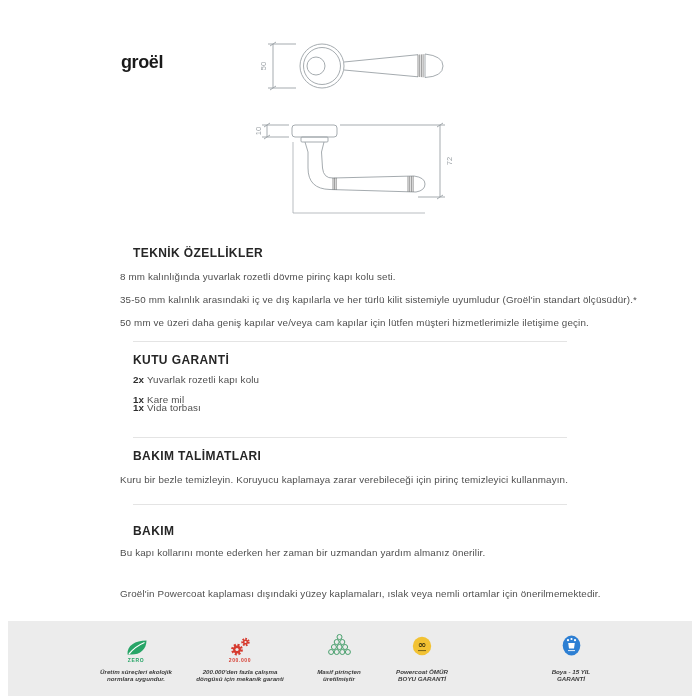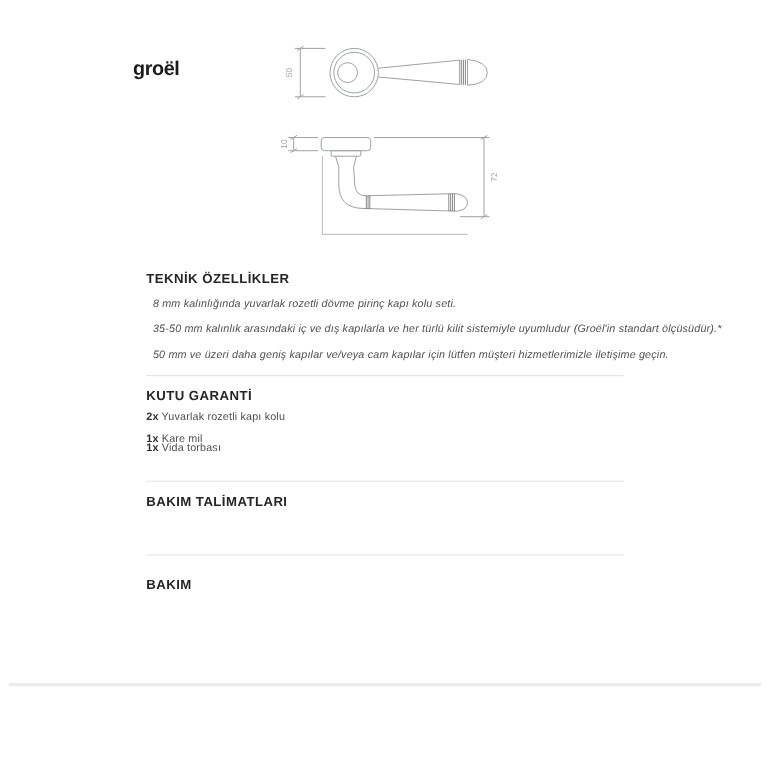--- a/index.html
+++ b/index.html
@@ -1,34 +1,34 @@
 <!DOCTYPE html>
 <html><head>
 <meta charset="utf-8">
 <style>
   html,body{margin:0;padding:0;background:#fff;}
   .page{
-    position:relative;width:700px;height:624px;background:#ffffff;
+    position:relative;width:700px;height:700px;background:#ffffff;
     font-family:"Liberation Sans",sans-serif;overflow:hidden;
   }
   
   .logo{
     position:absolute;left:121px;top:52px;
     font-size:18px;font-weight:600;letter-spacing:-0.4px;color:#1a1a1a;
   }
   
   .drawing{position:absolute;left:248px;top:28px;}
   
   .sec-title{
     position:absolute;left:133px;
     font-size:12px;font-weight:bold;letter-spacing:0.4px;color:#262626;
   }
   .para{
-    position:absolute;left:139px;width:560px;
-    font-size:9.8px;color:#4f4f4f;letter-spacing:0.15px;white-space:nowrap;font-style:italic;
+    position:absolute;left:120px;width:560px;
+    font-size:9.8px;color:#4f4f4f;letter-spacing:0.15px;white-space:nowrap;
   }
   .item{position:absolute;left:133px;font-size:9.8px;color:#4f4f4f;letter-spacing:0.15px;text-align:center;}
   .item b{color:#2e2e2e;}
   .divider{position:absolute;left:133px;width:434px;height:1px;background:#e4e4e4;}
   
   .footer-strip{
     position:absolute;left:8px;top:621px;width:684px;height:75px;background:#ececec;
   }
   .badge{position:absolute;top:633px;width:150px;text-align:center;}
   .badge-icon{height:23px;display:flex;align-items:flex-end;justify-content:center;}
@@ -112,23 +112,26 @@
   <div class="para" style="top:317px">50 mm ve üzeri daha geniş kapılar ve/veya cam kapılar için lütfen müşteri hizmetlerimizle iletişime geçin.</div>
   <div class="divider" style="top:341px"></div>
 
   <div class="sec-title" style="top:353px">KUTU GARANTİ</div>
   <div class="item" style="top:374px"><b>2x</b> <span>Yuvarlak rozetli kapı kolu</span></div>
   <div class="item" style="top:394px"><b>1x</b> <span>Kare mil</span></div>
   <div class="item" style="top:402px"><b>1x</b> <span>Vida torbası</span></div>
   <div class="divider" style="top:437px"></div>
 
   <div class="sec-title" style="top:449px">BAKIM TALİMATLARI</div>
+  <div class="para" style="top:474px">Kuru bir bezle temizleyin. Koruyucu kaplamaya zarar verebileceği için pirinç temizleyici kullanmayın.</div>
   <div class="divider" style="top:504px"></div>
 
   <div class="sec-title" style="top:524px">BAKIM</div>
+  <div class="para" style="top:547px">Bu kapı kollarını monte ederken her zaman bir uzmandan yardım almanız önerilir.</div>
+  <div class="para" style="top:588px">Groël'in Powercoat kaplaması dışındaki yüzey kaplamaları, ıslak veya nemli ortamlar için önerilmemektedir.</div>
 
   <div class="footer-strip"></div>
 
   <div class="badge b1">
     <div class="badge-icon">
       <svg width="23" height="17" viewBox="0 0 23 17">
         <path d="M2.5,15.5 C2,6.5 10,1.5 21.5,1.5 C21.5,11 14,16.5 4.5,15.5 Z" fill="#27a567"></path>
         <path d="M4,15 C8.5,9.5 13.5,6 19.5,3.5" stroke="#ffffff" stroke-width="1.2" fill="none"></path>
       </svg>
     </div>

